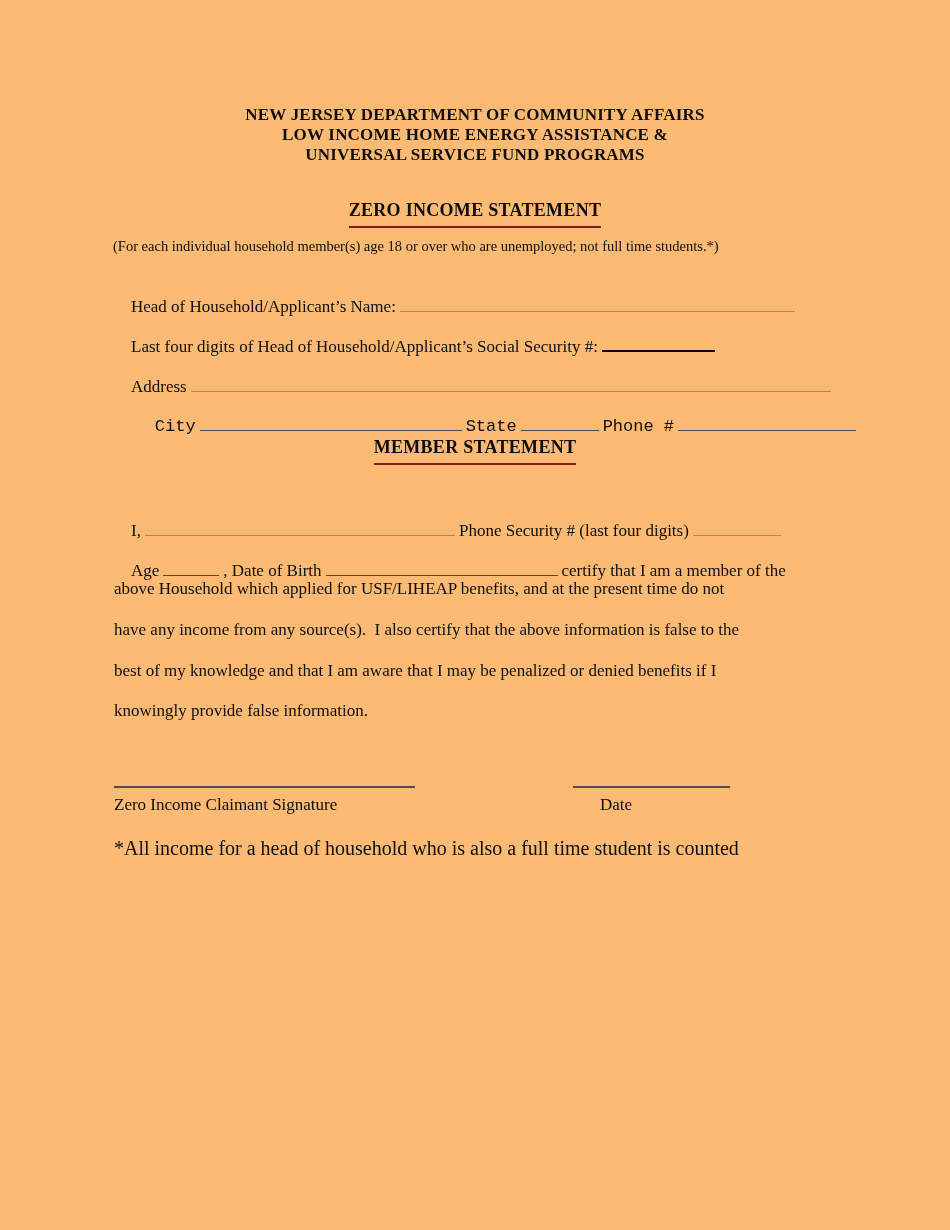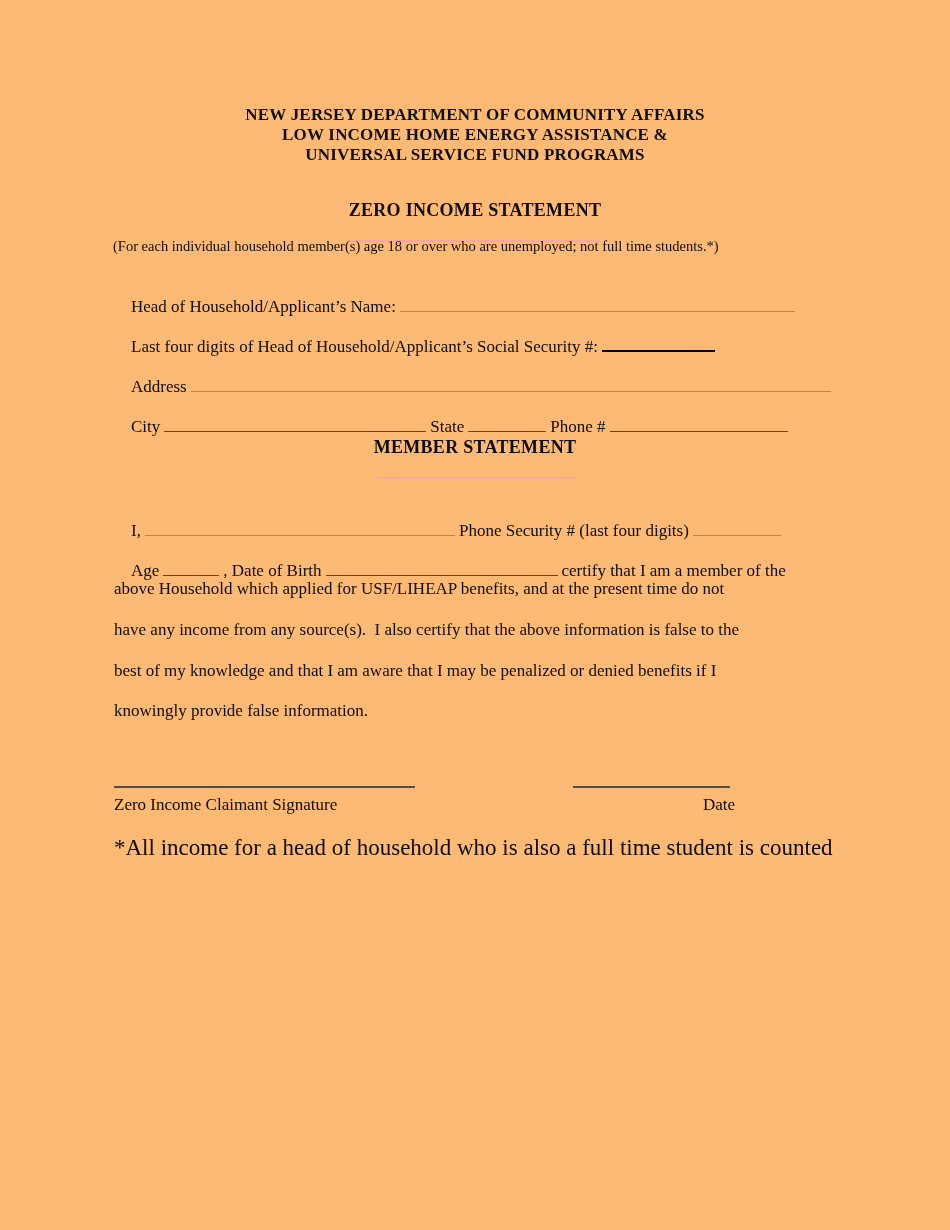--- a/index.html
+++ b/index.html
@@ -19,38 +19,38 @@
     top: 105px;
     font-weight: bold;
     font-size: 17px;
     line-height: 20px;
     letter-spacing: 0.2px;
   }
 
   .title-row { top: 200px; font-size: 18px; font-weight: bold; }
   .u-heading {
     display: inline-block;
-    border-bottom: 2px solid #fca5a5;
-    padding-bottom: 19px;
+    border-bottom: 2px solid #7f1d1d;
+    padding-bottom: 5px;
     letter-spacing: 0.3px;
   }
 
   .note { top: 236px; left: 113px; font-size: 14.5px; line-height: 20px; }
 
   .row {
     left: 114px;
     width: 830px;
     font-size: 17px;
     line-height: 22px;
     white-space: pre-wrap;
   }
   .r1 { top: 274px; }
   .r2 { top: 314px; }
   .r3 { top: 354px; }
-  .r4 { top: 394px; }
+  .r4 { top: 394px; font-family: Liberation Mono, monospace; }
 
   .member-heading { top: 437px; font-size: 18px; font-weight: bold; }
 
   .st1 { top: 498px; }
   .st2 { top: 538px; }
   .st3 { top: 578px; }
   .st4 { top: 619px; }
   .st5 { top: 660px; }
   .st6 { top: 700px; }
 
@@ -69,23 +69,23 @@
   .w-state { width: 78px; }
   .w-phone { width: 178px; }
   .w-i     { width: 310px; }
   .w-ssn4  { width: 88px; }
   .w-age   { width: 56px; }
   .w-dob   { width: 232px; }
 
   .sig-line-claimant { left: 114px; top: 786px; width: 301px; border-top: 2px solid #4f4f4f; height: 0; }
   .sig-line-date     { left: 573px; top: 786px; width: 157px; border-top: 2px solid #4f4f4f; height: 0; }
   .sig-label-claimant { left: 114px; top: 794px; font-size: 17px; line-height: 22px; }
-  .sig-label-date     { left: 578px; top: 794px; width: 157px; text-align: right; font-size: 17px; line-height: 22px; }
+  .sig-label-date     { left: 600px; top: 794px; width: 157px; text-align: left; font-size: 17px; line-height: 22px; }
 
-  .footnote { left: 114px; top: 837px; font-size: 23px; line-height: 22px; text-align: center; }
+  .footnote { left: 114px; top: 837px; font-size: 20px; line-height: 22px; text-align: center; }
 </style>
 </head>
 <body>
 
 <div class="page">
 
   <div class="abs center header">
     <div>NEW JERSEY DEPARTMENT OF COMMUNITY AFFAIRS</div>
     <div>LOW INCOME HOME ENERGY ASSISTANCE &amp;</div>
     <div>UNIVERSAL SERVICE FUND PROGRAMS</div>

